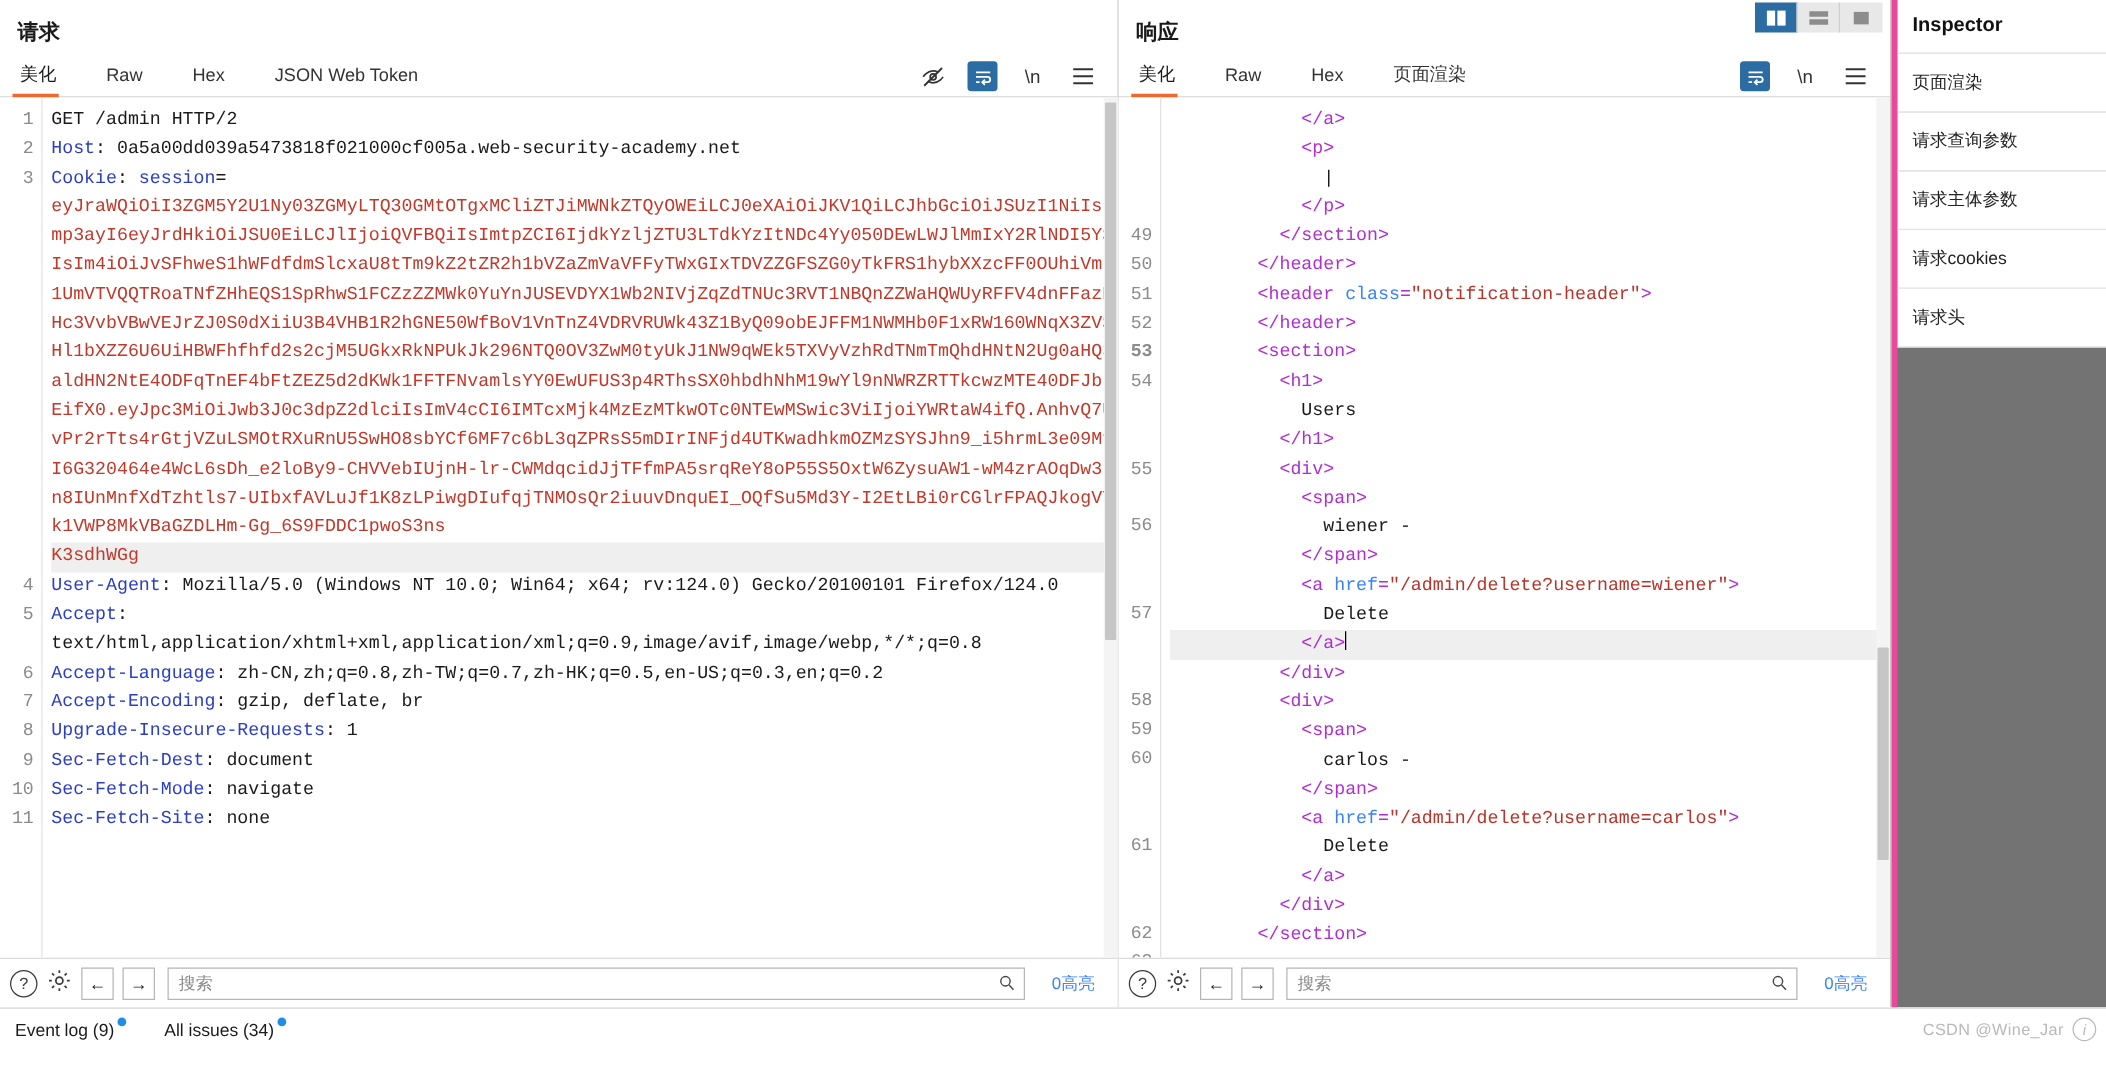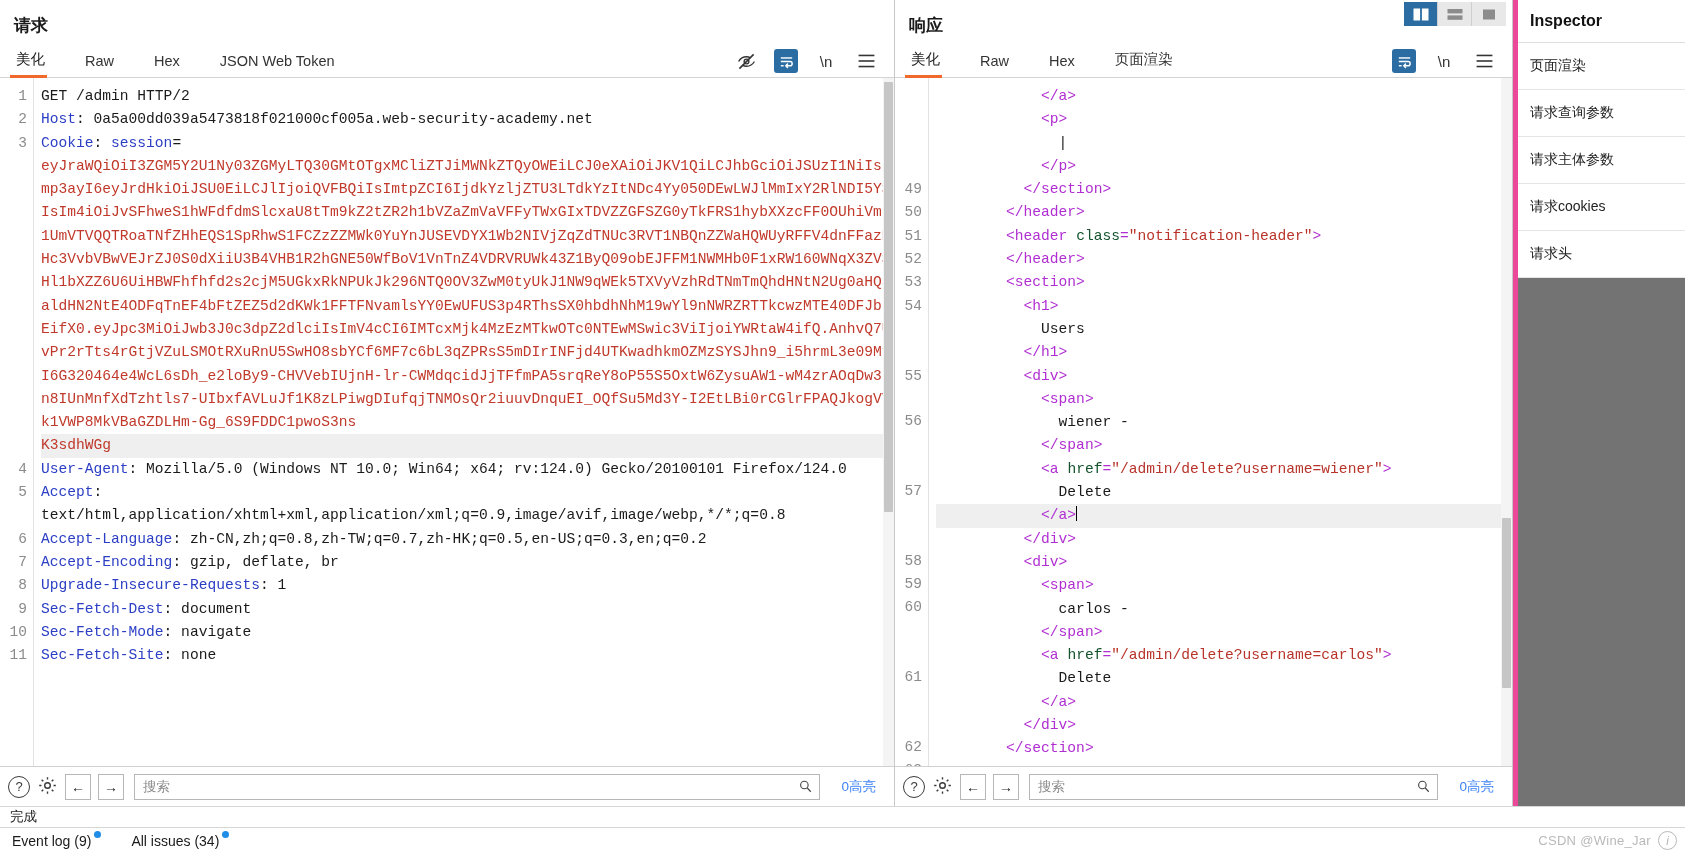--- a/index.html
+++ b/index.html
@@ -285,21 +285,21 @@
     width: 19px; height: 19px;
     border-radius: 50%;
     border: 1.3px solid #b9b9b9;
     color: #b9b9b9;
     font-size: 12px;
     display: flex; align-items: center; justify-content: center;
     font-style: italic;
   }
   
   .tag { color: #b02ed1; }
-  .attr { color: #14532d; margin-top: 32px; }
+  .attr { color: #3b82f6; margin-top: 32px; }
   .val { color: #b8342a; }
   .txt { color: #1a1a1a; }
   .caret {
     display: inline-block;
     width: 1px; height: 15px;
     background: #000;
     vertical-align: -2px;
   }
 </style>
 </head>
@@ -441,21 +441,21 @@
       <div class="editor-wrap">
         <div class="gutter" id="resp-gutter">
             <div style="height:23.296875px;line-height:23.3px;"></div>
             <div style="height:23.296875px;line-height:23.3px;"></div>
             <div style="height:23.296875px;line-height:23.3px;"></div>
             <div style="height:23.296875px;line-height:23.3px;"></div>
             <div style="height:23.296875px;line-height:23.3px;">49</div>
             <div style="height:23.296875px;line-height:23.3px;">50</div>
             <div style="height:23.296875px;line-height:23.3px;">51</div>
             <div style="height:23.296875px;line-height:23.3px;">52</div>
-            <div style="height:23.296875px;line-height:23.3px;">53</div>
+            <div style="height:23.296875px;line-height:23.3px;font-weight:bold;">53</div>
             <div style="height:23.296875px;line-height:23.3px;">54</div>
             <div style="height:23.296875px;line-height:23.3px;"></div>
             <div style="height:23.296875px;line-height:23.3px;"></div>
             <div style="height:23.296875px;line-height:23.3px;">55</div>
             <div style="height:23.296875px;line-height:23.3px;margin-top:22px;">56</div>
             <div style="height:23.296875px;line-height:23.3px;"></div>
             <div style="height:23.296875px;line-height:23.3px;"></div>
             <div style="height:23.296875px;line-height:23.3px;">57</div>
             <div style="height:23.296875px;line-height:23.3px;"></div>
             <div style="height:23.296875px;line-height:23.3px;"></div>
@@ -503,23 +503,20 @@
       <div class="insp-title">Inspector</div>
       <div class="insp-item">页面渲染</div>
       <div class="insp-item">请求查询参数</div>
       <div class="insp-item">请求主体参数</div>
       <div class="insp-item">请求cookies</div>
       <div class="insp-item">请求头</div>
     </div>
 
   </div>
 
-  <div class="status-bar">
-    <span>完成</span>
-  </div>
 
   <div class="footer-bar">
     <div class="foot-item">
       <span>Event log (9)</span>
       <span class="dot"></span>
     </div>
     <div class="foot-item">
       <span>All issues (34)</span>
       <span class="dot"></span>
     </div>

